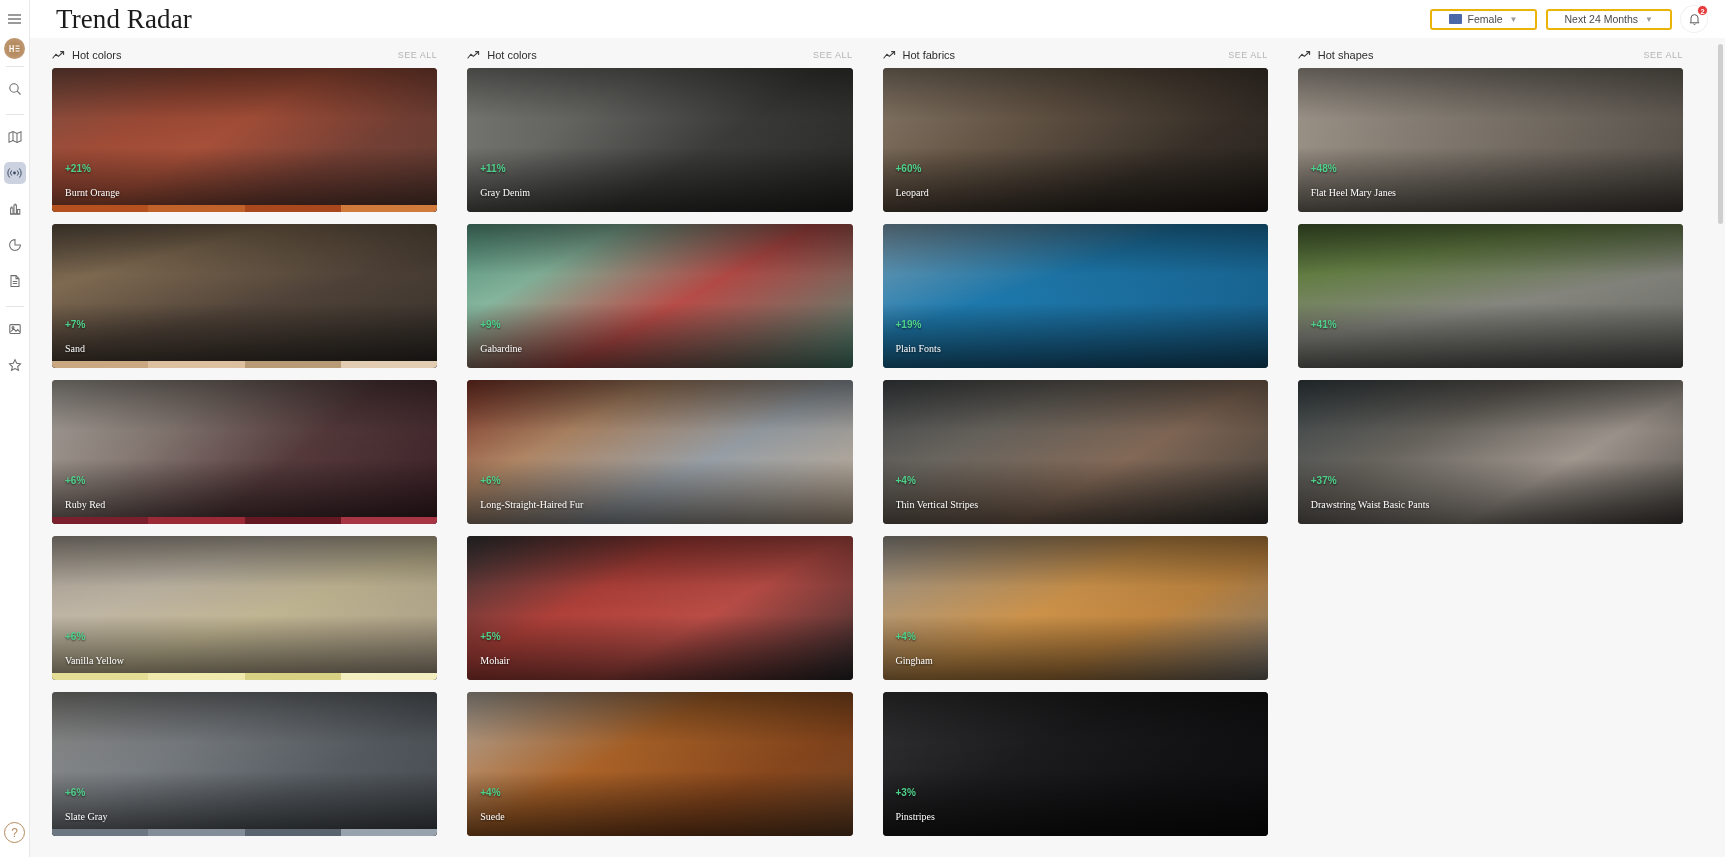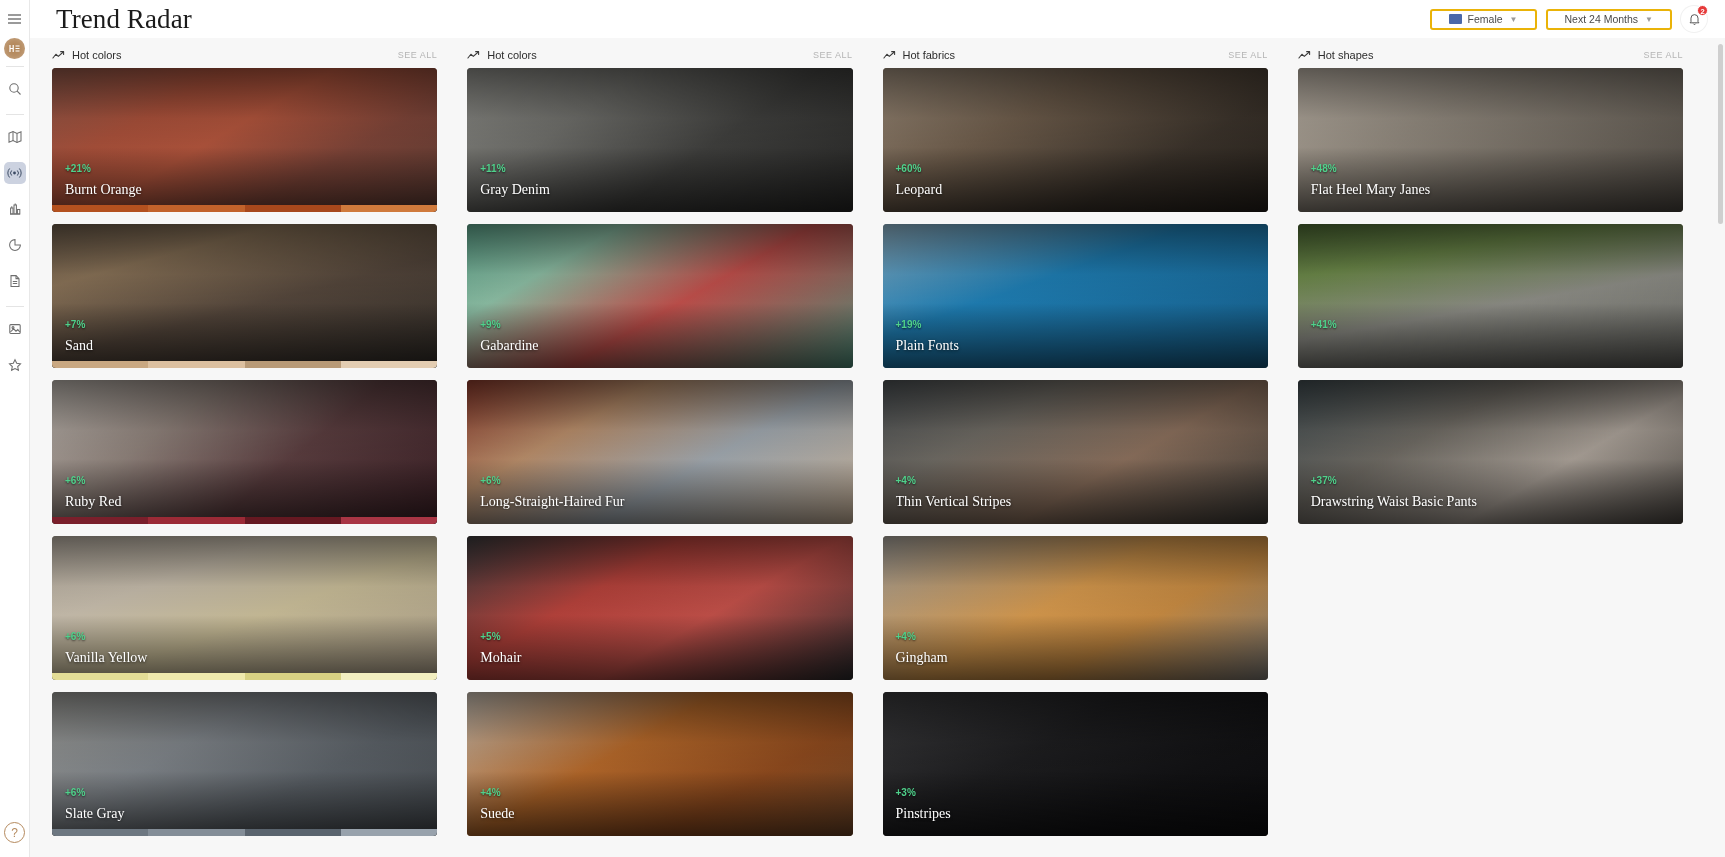--- a/index.html
+++ b/index.html
@@ -149,21 +149,21 @@
     background: linear-gradient(to bottom, rgba(0,0,0,.50) 0%, rgba(0,0,0,.10) 35%, rgba(0,0,0,.05) 55%, rgba(0,0,0,.62) 100%);
   }
   .card .pct {
     position: absolute; left: 13px; bottom: 38px;
     font-size: 10px; font-weight: 700; color: #4fd18b;
     text-shadow: 0 1px 2px rgba(0,0,0,.6);
   }
   .card .name {
     position: absolute; left: 13px; bottom: 14px; right: 12px;
     font-family: "Liberation Serif", serif;
-    font-size: 14px; color: #ffffff;
+    font-size: 10px; color: #ffffff;
     text-shadow: 0 1px 3px rgba(0,0,0,.65);
     white-space: nowrap; overflow: hidden; text-overflow: ellipsis;
   }
   .card .strip {
     position: absolute; left: 0; right: 0; bottom: 0; height: 7px;
     display: flex;
   }
   .card .strip i { flex: 1 1 0; display: block; }
 
   

